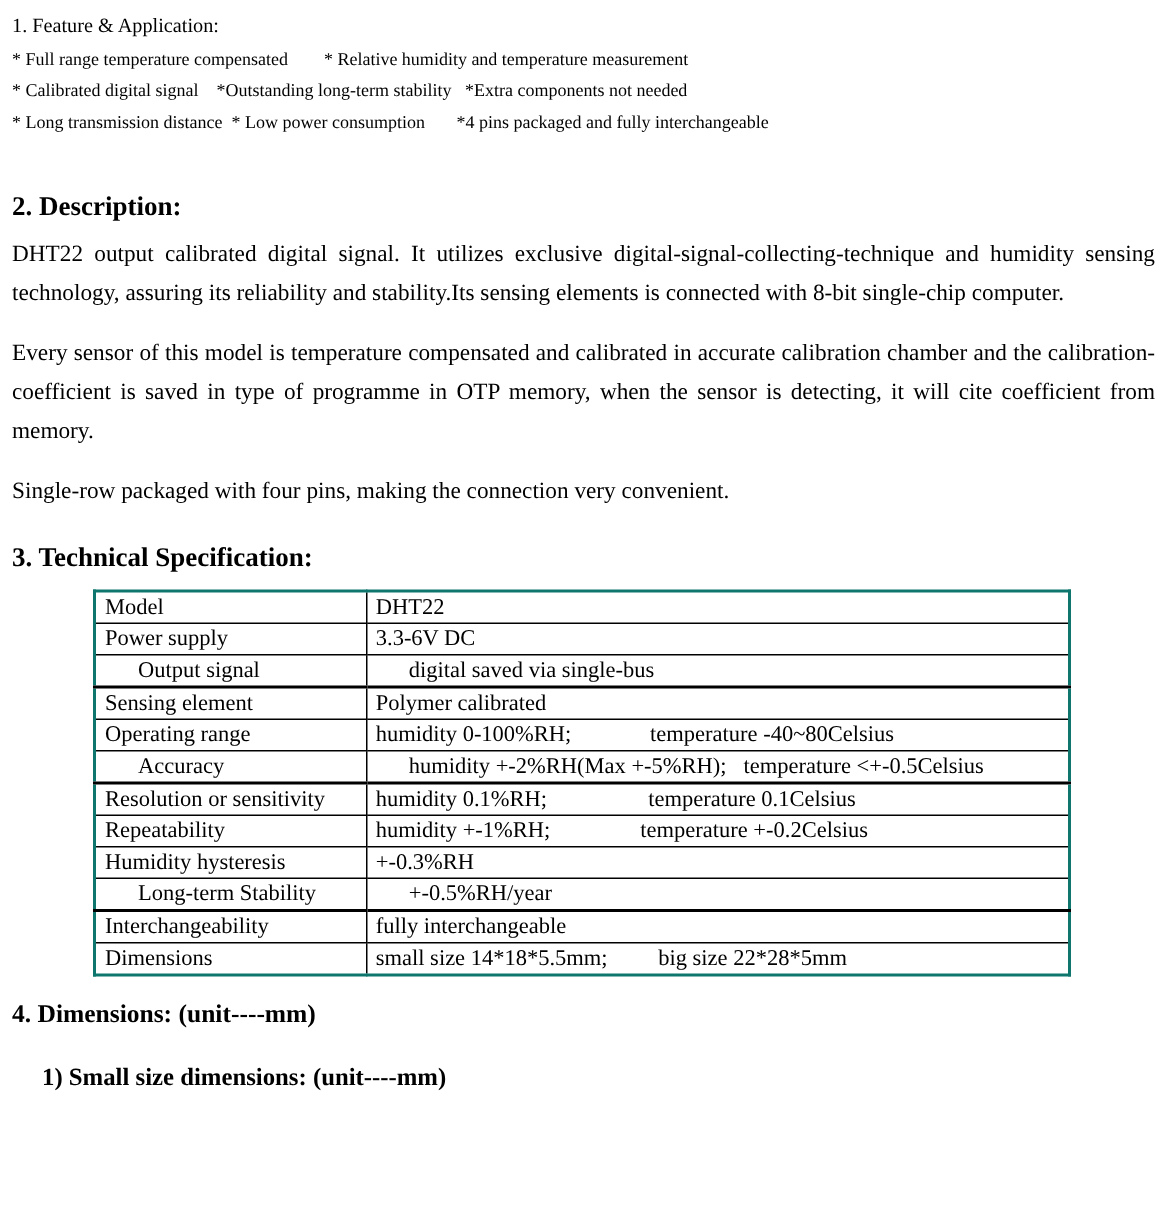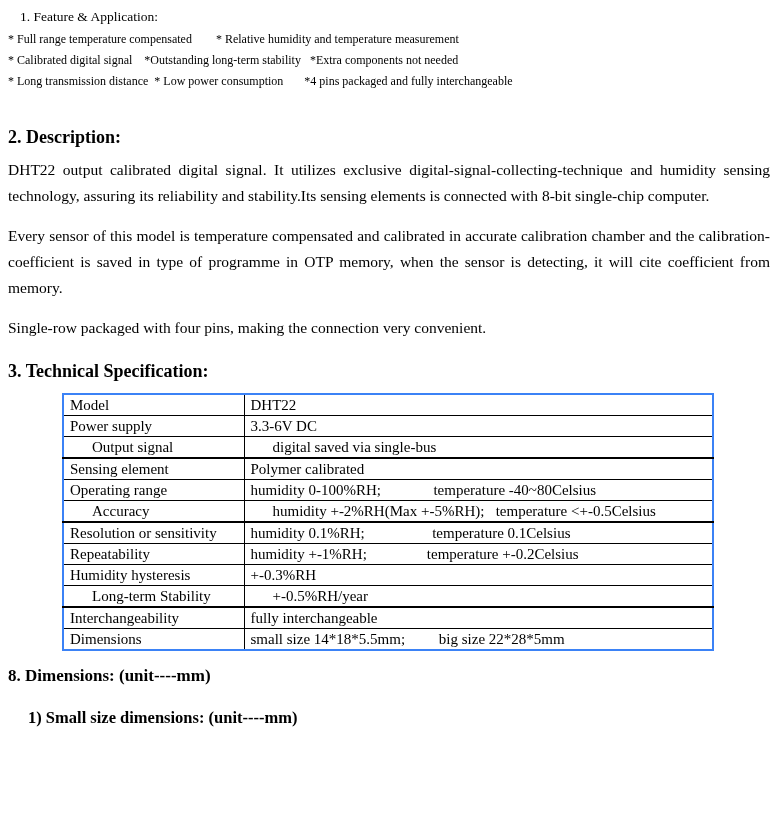--- a/index.html
+++ b/index.html
@@ -8,21 +8,21 @@
     width: 780px;
     height: 813px;
     overflow: hidden;
     font-family: "Liberation Serif", "DejaVu Serif", serif;
     color: #000000;
     padding: 8px 10px 0 8px;
   }
   .sec1-title {
     font-size: 13.5px;
     line-height: 18px;
-    margin-left: 12px;
+    margin-left: 0;
     white-space: pre-wrap;
   }
   .features { margin-top: 3px; }
   .feature-line {
     font-size: 12px;
     line-height: 21px;
     white-space: pre-wrap;
   }
   .heading {
     font-size: 18px;
@@ -39,21 +39,21 @@
     margin-top: 14px;
     width: 762px;
   }
   .para.first { margin-top: 8px; }
   table.spec {
     border-collapse: collapse;
     margin: 10px 0 0 54px;
     width: 650px;
     table-layout: fixed;
   }
-  table.spec { border: 2px solid #3b82f6; }
+  table.spec { border: 2px solid #0f766e; }
   table.spec td {
     border: 1px solid #000;
     font-size: 15px;
     line-height: 18px;
     padding: 1px 4px 1px 6px;
     white-space: pre-wrap;
     overflow: hidden;
     vertical-align: middle;
     height: 19px;
   }
@@ -138,17 +138,17 @@
         <td>Interchangeability</td>
         <td>fully interchangeable</td>
       </tr>
       <tr>
         <td>Dimensions</td>
         <td>small size 14*18*5.5mm;         big size 22*28*5mm</td>
       </tr>
     </tbody>
   </table>
 
-  <div class="heading h4">8. Dimensions: (unit----mm)</div>
+  <div class="heading h4">4. Dimensions: (unit----mm)</div>
 
   <div class="sub-heading">1) Small size dimensions: (unit----mm)</div>
 
 </div>
 
 </body></html>

